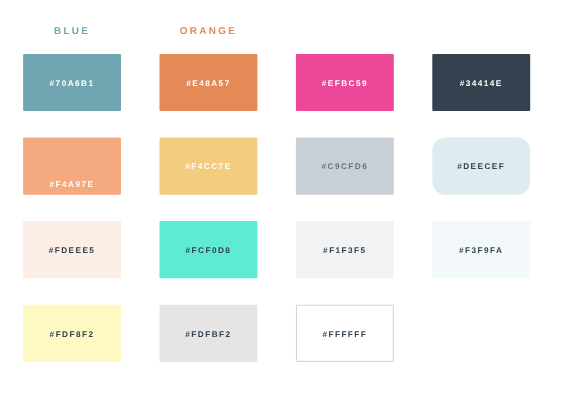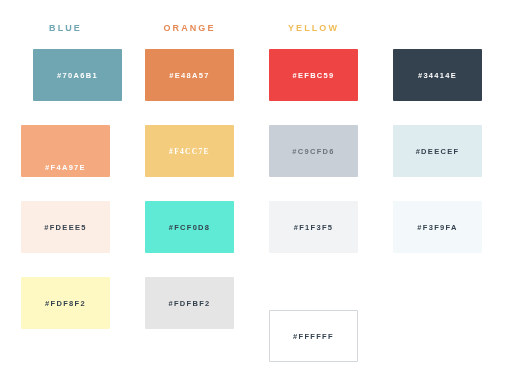--- a/index.html
+++ b/index.html
@@ -69,49 +69,48 @@
   }
 </style>
 </head>
 <body style="background: rgb(255, 255, 255);">
 
 <div class="palette-board">
 
   <div class="header-row">
     <div class="col-header" style="color: rgb(112, 166, 177);">BLUE</div>
     <div class="col-header" style="color: rgb(228, 138, 87);">ORANGE</div>
-    <div class="col-header" style="color: rgb(239, 188, 89);">YELLOW</div>
     <div class="col-header" style="color: rgb(52, 65, 78); visibility: hidden;"></div>
   </div>
 
   <div class="swatch-grid">
-    <div class="swatch" style="background: rgb(112, 166, 177); margin-left: 12px;">
+    <div class="swatch" style="background: rgb(112, 166, 177);">
         <span class="swatch-label" style="color: rgb(255, 255, 255);">#70A6B1</span>
       </div>
     <div class="swatch" style="background: rgb(228, 138, 87);">
         <span class="swatch-label" style="color: rgb(255, 255, 255);">#E48A57</span>
       </div>
-    <div class="swatch" style="background: #ef4444;">
+    <div class="swatch" style="background: #ec4899;">
         <span class="swatch-label" style="color: rgb(255, 255, 255);">#EFBC59</span>
       </div>
     <div class="swatch" style="background: rgb(52, 65, 78);">
         <span class="swatch-label" style="color: rgb(255, 255, 255);">#34414E</span>
       </div>
 
     <div class="swatch" style="background: rgb(244, 169, 126);">
         <span class="swatch-label" style="color: rgb(255, 255, 255); margin-top: 33px;">#F4A97E</span>
       </div>
-    <div class="swatch" style="background: rgb(244, 204, 126); font-family: Liberation Serif, serif;">
+    <div class="swatch" style="background: rgb(244, 204, 126);">
         <span class="swatch-label" style="color: rgb(255, 255, 255);">#F4CC7E</span>
       </div>
     <div class="swatch" style="background: rgb(201, 207, 214);">
         <span class="swatch-label" style="color: rgb(107, 115, 125);">#C9CFD6</span>
       </div>
 
-    <div class="swatch" style="background: rgb(222, 236, 239);">
+    <div class="swatch" style="background: rgb(222, 236, 239); border-radius: 12px;">
         <span class="swatch-label" style="color: rgb(52, 65, 78);">#DEECEF</span>
       </div>
     <div class="swatch" style="background: rgb(253, 238, 229);">
         <span class="swatch-label" style="color: rgb(52, 65, 78);">#FDEEE5</span>
       </div>
     <div class="swatch" style="background: #5eead4;">
         <span class="swatch-label" style="color: rgb(52, 65, 78);">#FCF0D8</span>
       </div>
     <div class="swatch" style="background: rgb(241, 243, 245);">
         <span class="swatch-label" style="color: rgb(52, 65, 78);">#F1F3F5</span>
@@ -119,18 +118,18 @@
 
     <div class="swatch" style="background: rgb(243, 249, 250);">
         <span class="swatch-label" style="color: rgb(52, 65, 78); text-align: right;">#F3F9FA</span>
       </div>
     <div class="swatch" style="background: #fef9c3;">
         <span class="swatch-label" style="color: rgb(52, 65, 78);">#FDF8F2</span>
       </div>
     <div class="swatch" style="background: #e5e5e5;">
         <span class="swatch-label" style="color: rgb(52, 65, 78);">#FDFBF2</span>
       </div>
-    <div class="swatch bordered" style="background: rgb(255, 255, 255); margin-top: 33px;">
+    <div class="swatch bordered" style="background: rgb(255, 255, 255);">
         <span class="swatch-label" style="color: rgb(52, 65, 78);">#FFFFFF</span>
       </div>
   </div>
 
 </div>
 
 </body></html>

